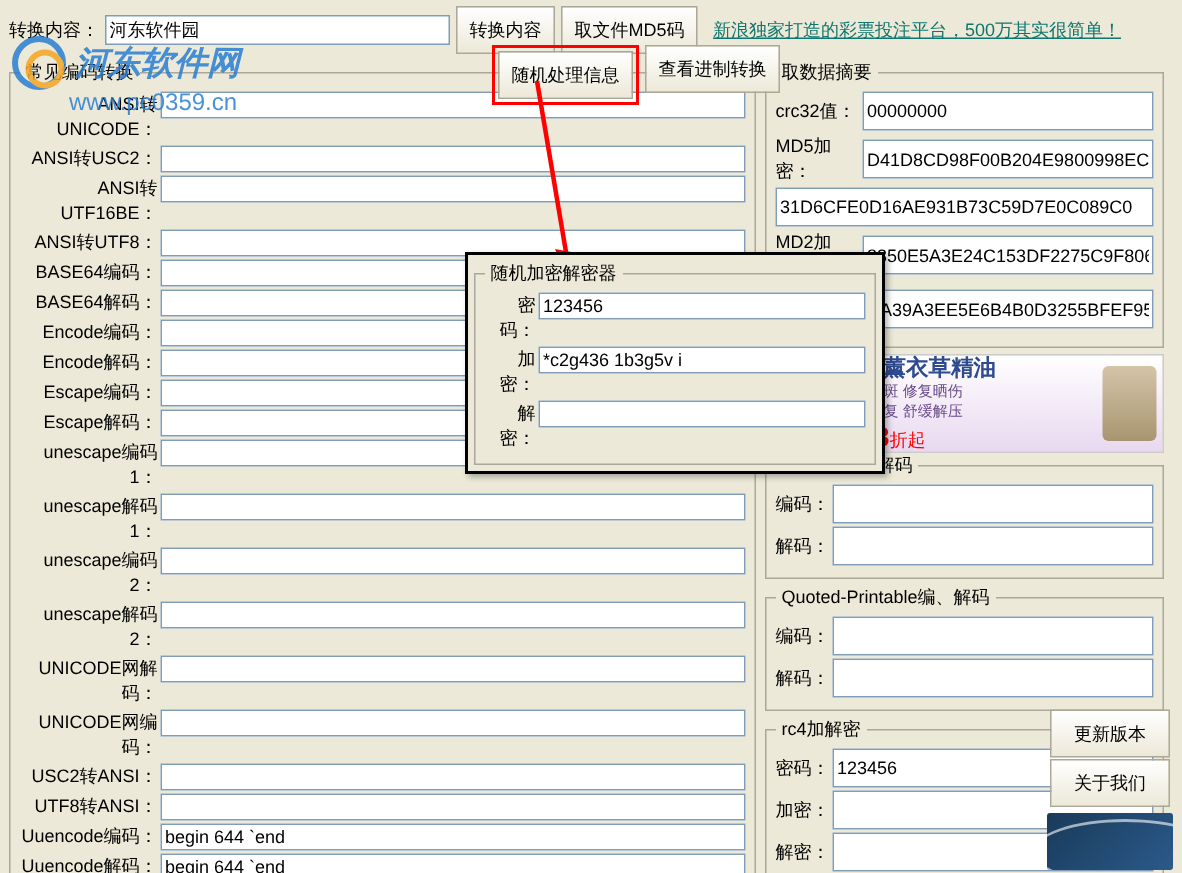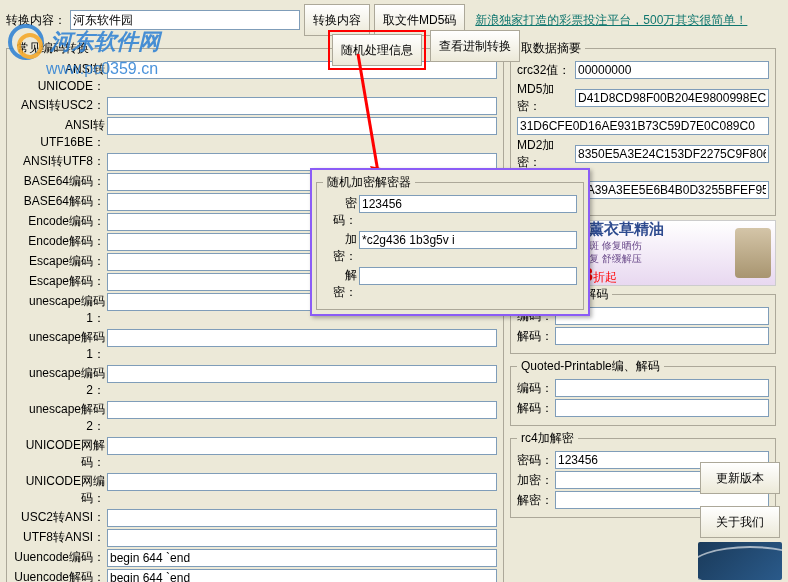--- a/index.html
+++ b/index.html
@@ -18,36 +18,36 @@
 .main{display:flex;padding:0 6px;gap:6px}
 fieldset{border:1px solid #aca899;padding:4px 6px 6px;margin-bottom:4px}
 legend{padding:0 4px}
 .left{width:498px}
 .right{width:266px}
 .row{display:flex;align-items:flex-start;margin-bottom:2px;gap:0}
 .row .lbl{width:94px;text-align:right;padding-right:2px}
 .row input{flex:1;height:18px;border:1px solid #7f9db9;background:#fff;padding:0 2px}
 .rowR{display:flex;align-items:center;margin-bottom:2px;gap:2px}
 .rowR .lbl{width:56px;text-align:left}
-.rowR input{flex:1;height:18px;border:1px solid #7f9db9;background:#fff;padding:0 2px}
+.rowR input{flex:1;height:18px;border:1px solid #7f9db9;background:#fff;padding:12px 2px}
 .btnrow{display:flex;gap:4px;position:absolute;top:30px;left:328px}
 .redbox{border:2px solid #f00;padding:2px}
 .ad{width:266px;height:66px;background:linear-gradient(#fff,#e8d8f0);border:1px solid #ccc;display:flex;align-items:center;padding:4px;position:relative}
 .ad-flower{width:40px;height:40px;background:radial-gradient(circle,#8b6fb8 40%,#a88fc8 60%);border-radius:50%}
 .ad-txt{flex:1;padding:0 4px}
 .ad-title{color:#2e4b8f;font-weight:bold;font-size:15px}
 .ad-sub{color:#6a4a8a;font-size:10px;line-height:1.3}
 .ad-promo{color:#f00;font-size:11px}
 .ad-promo .big{font-size:18px;font-weight:bold}
 .ad-bottle{width:36px;height:50px;background:linear-gradient(#d4c5a8,#a89570);border-radius:4px}
-.sidebtns{position:absolute;right:8px;bottom:44px;display:flex;flex-direction:column;gap:12px}
+.sidebtns{position:absolute;right:8px;bottom:44px;display:flex;flex-direction:column;gap:1px}
 .sidebtns .btn{width:80px}
 .wave{position:absolute;right:6px;bottom:2px;width:84px;height:38px;background:linear-gradient(135deg,#1a3a5a,#2a5a8a);border-radius:2px;overflow:hidden}
 .wave:after{content:"";position:absolute;bottom:-10px;left:-10px;width:120px;height:40px;border:2px solid #fff;border-radius:50%;opacity:.6}
-.popup{position:absolute;top:168px;left:310px;width:280px;background:#ece9d8;border:2px solid #8b5cf6;box-shadow:2px 2px 4px rgba(0,0,0,.3);z-index:10}
+.popup{position:absolute;top:168px;left:310px;width:280px;background:#ece9d8;border:2px solid #000000;box-shadow:2px 2px 4px rgba(0,0,0,.3);z-index:10}
 .popup fieldset{margin:4px}
 .popup .row .lbl{width:36px}
 .arrow{position:absolute;top:44px;left:328px;z-index:9;pointer-events:none}
 </style>
 </head>
 <body>
 
 <div class="toprow">
   <label>转换内容：</label>
   <input type="text" value="河东软件园" style="">

